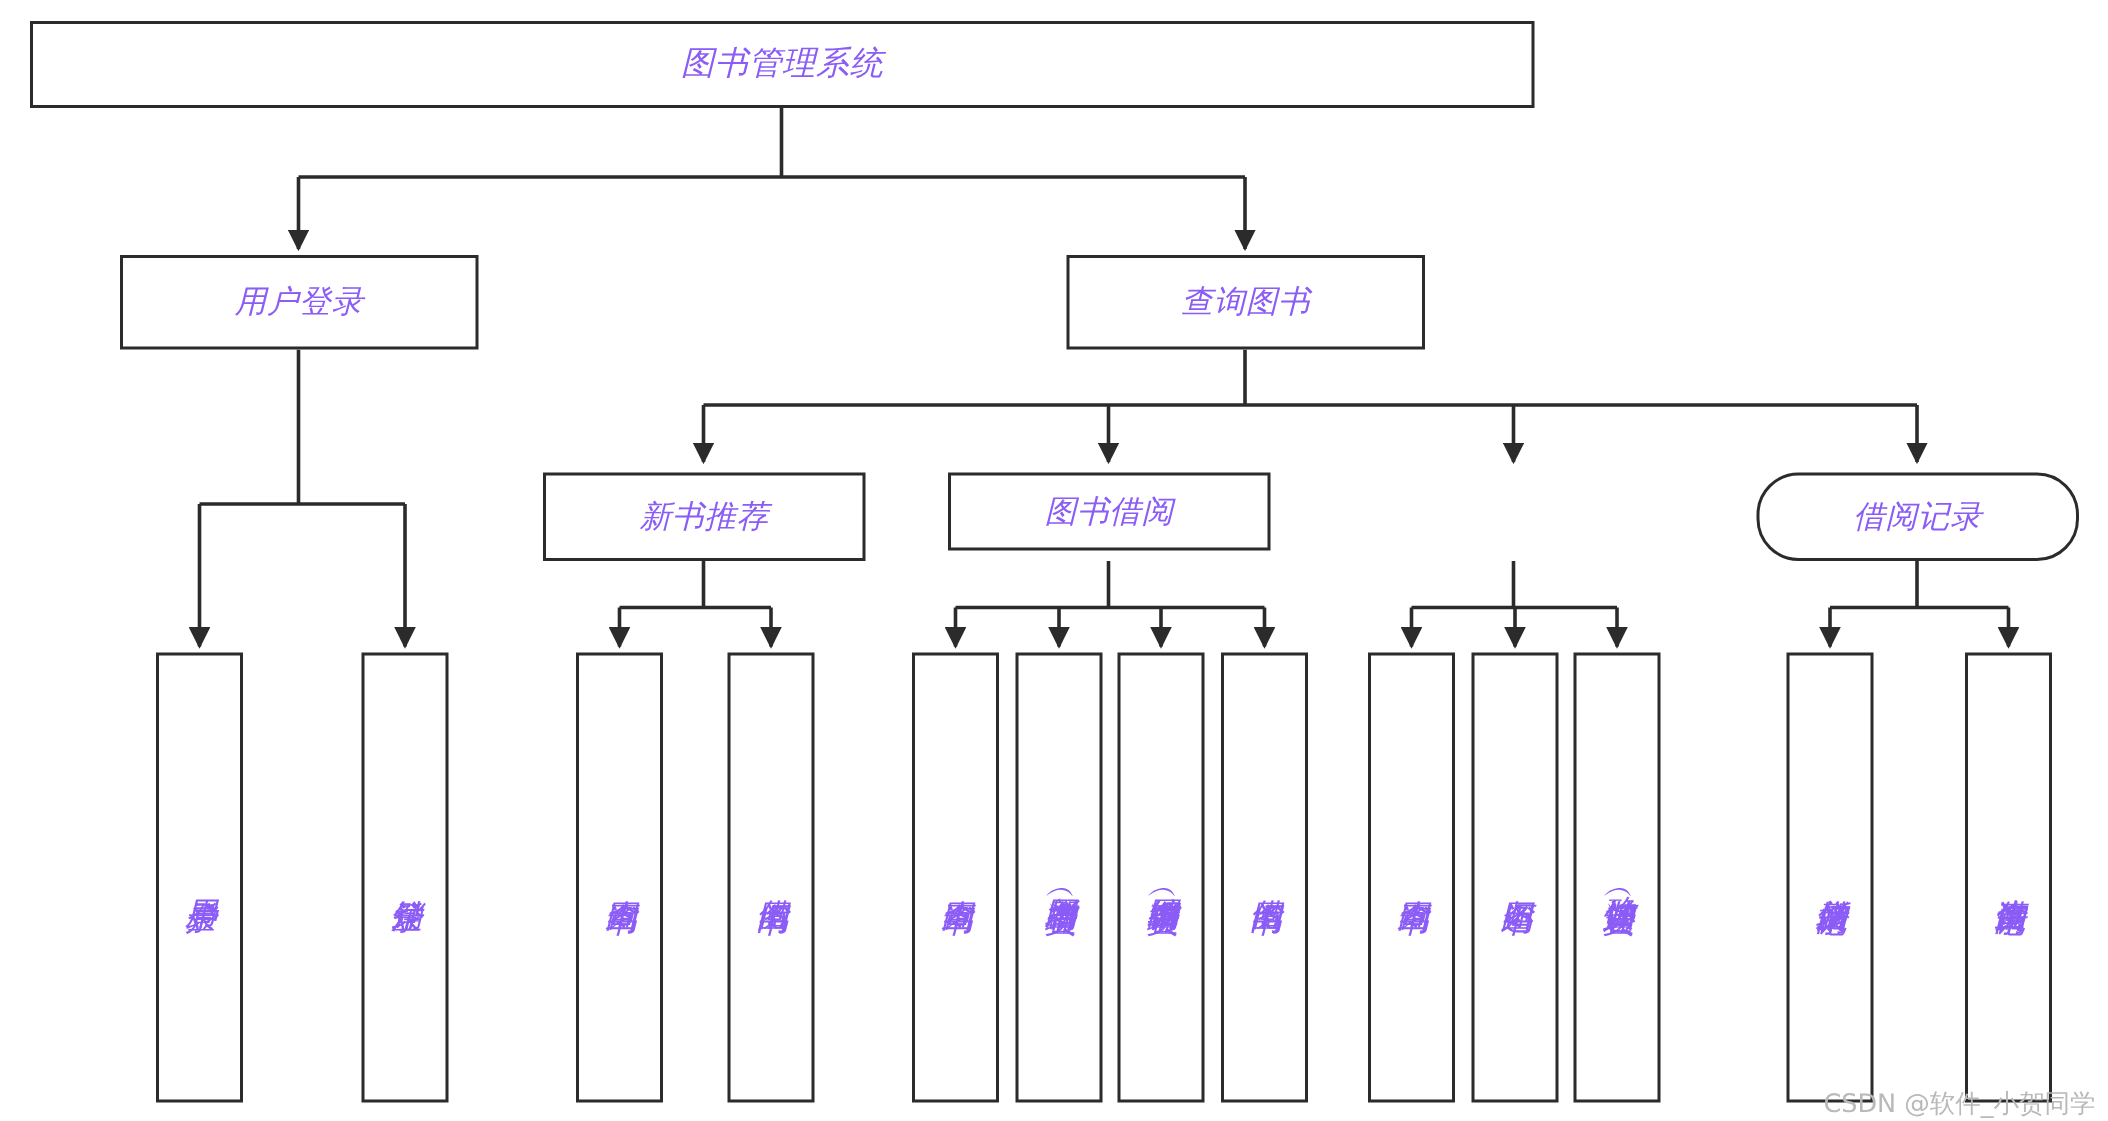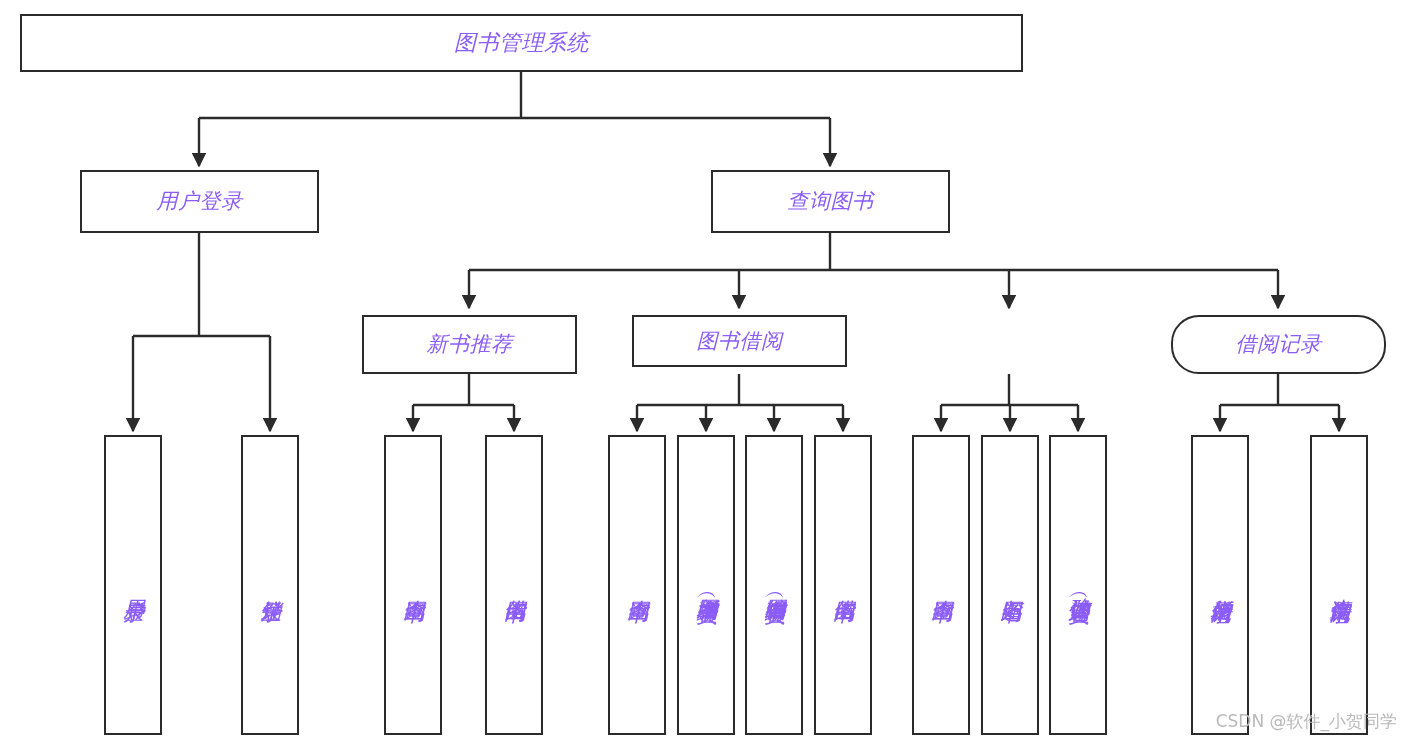--- a/index.html
+++ b/index.html
@@ -62,21 +62,21 @@
     text-orientation: upright;
     font-size: 21px;
     line-height: 1.12;
     letter-spacing: 1px;
     white-space: nowrap;
     max-height: 100%;
   }
   .watermark {
     position: absolute;
     right: 8px;
-    bottom: 14px;
+    bottom: 0;
     font-size: 17px;
     color: #b9b9b9;
     white-space: nowrap;
     user-select: none;
     margin-left: 28px;
   }
 </style>
 </head>
 <body>
 

